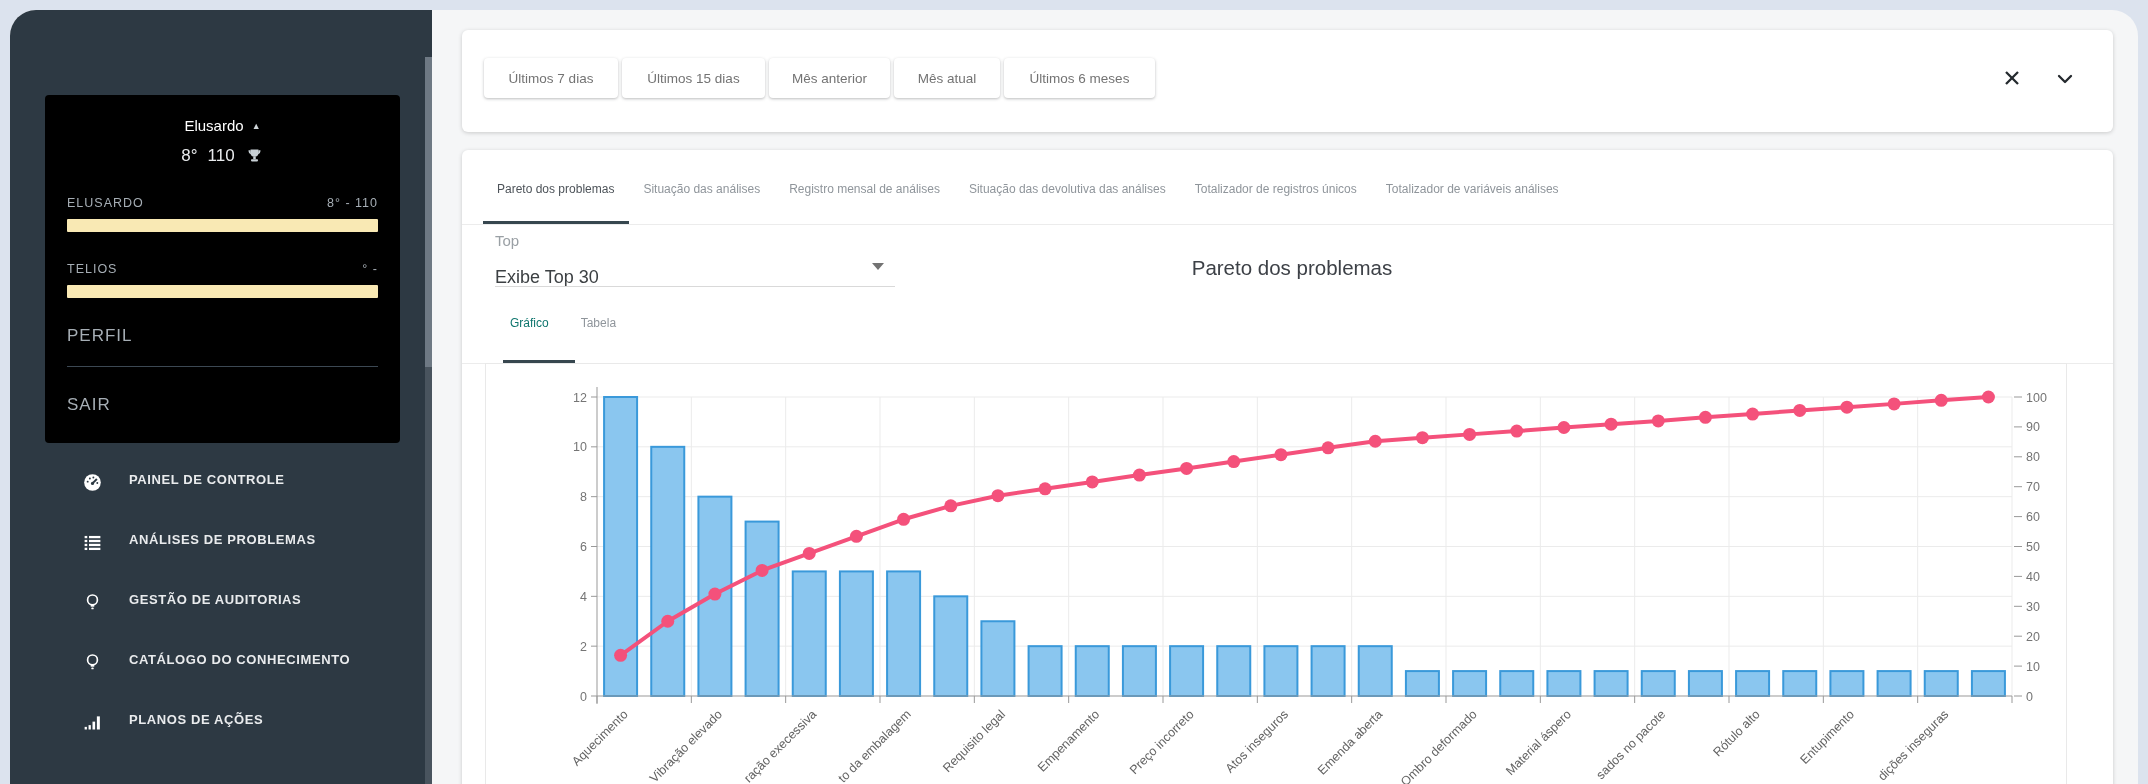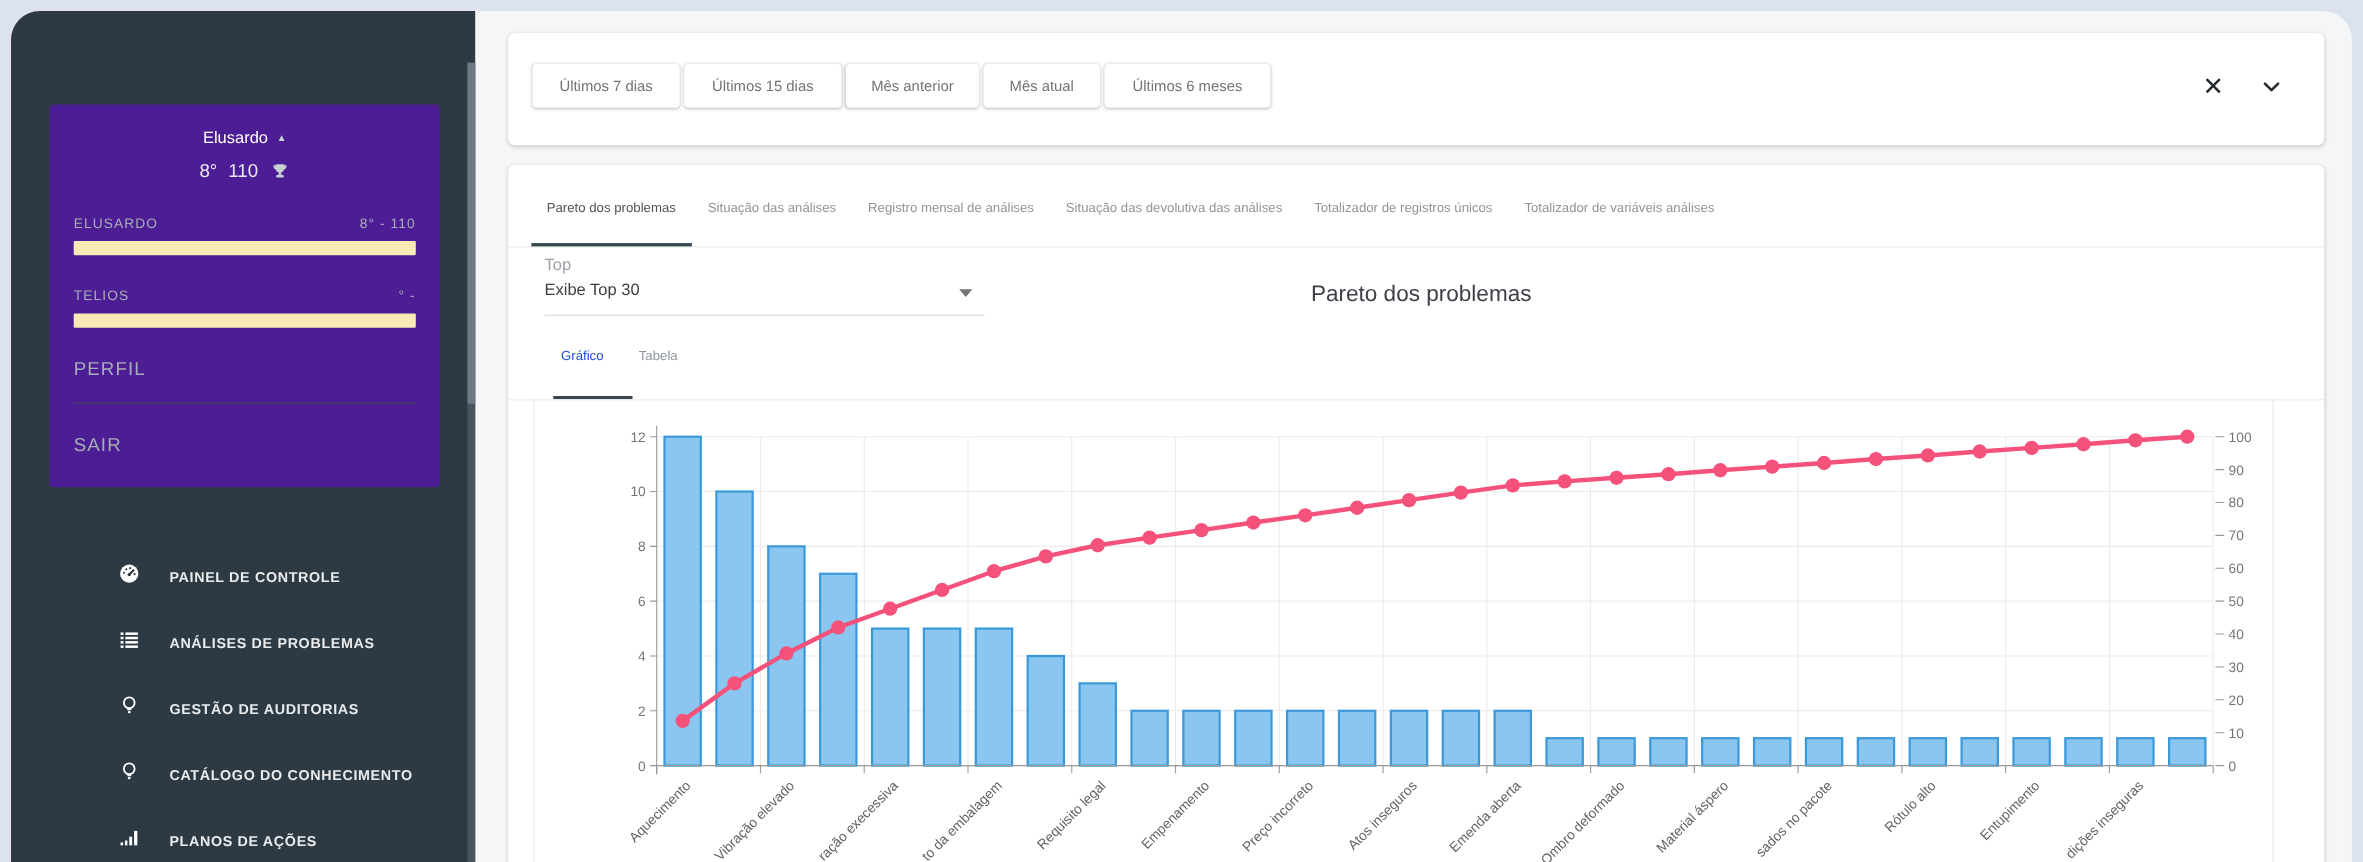--- a/index.html
+++ b/index.html
@@ -10,66 +10,66 @@
 
   
   .sidebar { position:absolute; left:0; top:0; width:422px; height:774px; background:#2d3943; }
   .logo-bar { position:absolute; left:0; top:0; width:100%; height:47px; background:#2a3640;
               display:flex; align-items:center; justify-content:center; }
   .logo { color:#fff; font-size:30px; font-weight:bold; font-style:italic; letter-spacing:2px; }
   .side-scrollbar { position:absolute; right:0; top:47px; bottom:0; width:7px; background:#49545e; }
   .side-thumb { position:absolute; right:0; top:47px; height:310px; width:7px; background:#6e7984; }
 
   .profile-card { position:absolute; left:35px; top:85px; width:355px; height:348px;
-                  background:#4c1d95; border-radius:4px; padding:20px 22px; }
+                  background:#000000; border-radius:4px; padding:20px 22px; }
   .p-name { text-align:center; color:#fff; font-size:15px; margin-top:2px; }
   .p-caret { font-size:9px; color:#cfd5d9; margin-left:8px; vertical-align:2px; }
   .p-rank { text-align:center; color:#e8eaec; font-size:17px; margin-top:12px;
             display:flex; align-items:center; justify-content:center; gap:10px; }
   .p-row { display:flex; justify-content:space-between; color:#a6aeb5; font-size:12.5px;
            letter-spacing:1px; margin-top:30px; }
   .p-row:first-of-type { margin-top:42px; }
   .p-bar { height:13px; background:#f9e9b4; border-radius:1px; margin-top:9px; }
   .p-link { color:#a6aeb5; font-size:17px; letter-spacing:1px; margin-top:28px; cursor:pointer; }
   .p-div { height:1px; background:#3c4853; margin-top:20px; }
 
   .menu { position:absolute; left:0; top:462px; width:100%; }
-  .menu-item { height:60px; display:flex; align-items:flex-end; padding-left:97px; gap:26px; cursor:pointer; }
+  .menu-item { height:60px; display:flex; align-items:flex-start; padding-left:72px; gap:26px; cursor:pointer; }
   .menu-item span.lbl { color:#e9ebed; font-size:13px; font-weight:bold; letter-spacing:.6px; }
   .menu-item svg { flex:0 0 auto; }
 
   
   .card { position:absolute; background:#fff; border-radius:6px; box-shadow:0 1px 4px rgba(0,0,0,.18); }
   .filters-card { left:452px; top:20px; width:1651px; height:102px; }
   .fbtn { position:absolute; top:48px; height:40px; background:#fff; border-radius:4px;
           box-shadow:0 1px 3px rgba(60,64,67,.35); display:flex; align-items:center; justify-content:center;
           font-size:13.5px; color:#737373; cursor:pointer; }
   .icon-btn { position:absolute; cursor:pointer; }
 
   .main-card { left:452px; top:140px; width:1651px; height:640px; border-radius:6px 6px 0 0; }
 
   .tabs { position:absolute; left:487px; top:172px; display:flex; gap:29px; }
   .tab { font-size:12px; color:#8f959b; cursor:pointer; white-space:nowrap; }
   .tab.active { color:#4d5359; }
   .tabs-border { position:absolute; left:452px; top:214px; width:1651px; height:1px; background:#ececec; }
   .tab-underline { position:absolute; left:473px; top:211px; width:146px; height:3px; background:#37474f; }
 
   .top-label { position:absolute; left:485px; top:222px; font-size:15px; color:#9aa0a5; }
-  .top-value { position:absolute; left:485px; top:245px; font-size:15px; color:#3c4043; cursor:pointer; }
+  .top-value { position:absolute; left:485px; top:257px; font-size:18px; color:#3c4043; cursor:pointer; }
   .top-caret { position:absolute; left:862px; top:253px; width:0; height:0;
                border-left:6px solid transparent; border-right:6px solid transparent;
                border-top:7px solid #737373; cursor:pointer; }
   .top-underline { position:absolute; left:485px; top:276px; width:400px; height:1px; background:#d9d9d9; }
 
   .chart-title { position:absolute; left:1282px; top:246px; transform:translateX(-50%);
                  font-size:20.5px; color:#3d4147; white-space:nowrap; }
 
   .subtabs { position:absolute; left:500px; top:306px; display:flex; gap:32px; }
   .subtab { font-size:12px; color:#8f959b; cursor:pointer; }
-  .subtab.active { color:#1d4ed8; }
+  .subtab.active { color:#0f766e; }
   .subtab-border { position:absolute; left:452px; top:353px; width:1651px; height:1px; background:#ececec; }
   .subtab-underline { position:absolute; left:493px; top:350px; width:72px; height:3px; background:#37474f; }
 
   .chart-box { position:absolute; left:475px; top:353px; width:1582px; height:421px;
                border:1px solid #e9e9e9; border-bottom:none; background:#fff; }
   .chart-box svg { position:absolute; left:0; top:0; }
   svg text { font-family:"Liberation Sans", sans-serif; }
 </style>
 </head>
 <body>

